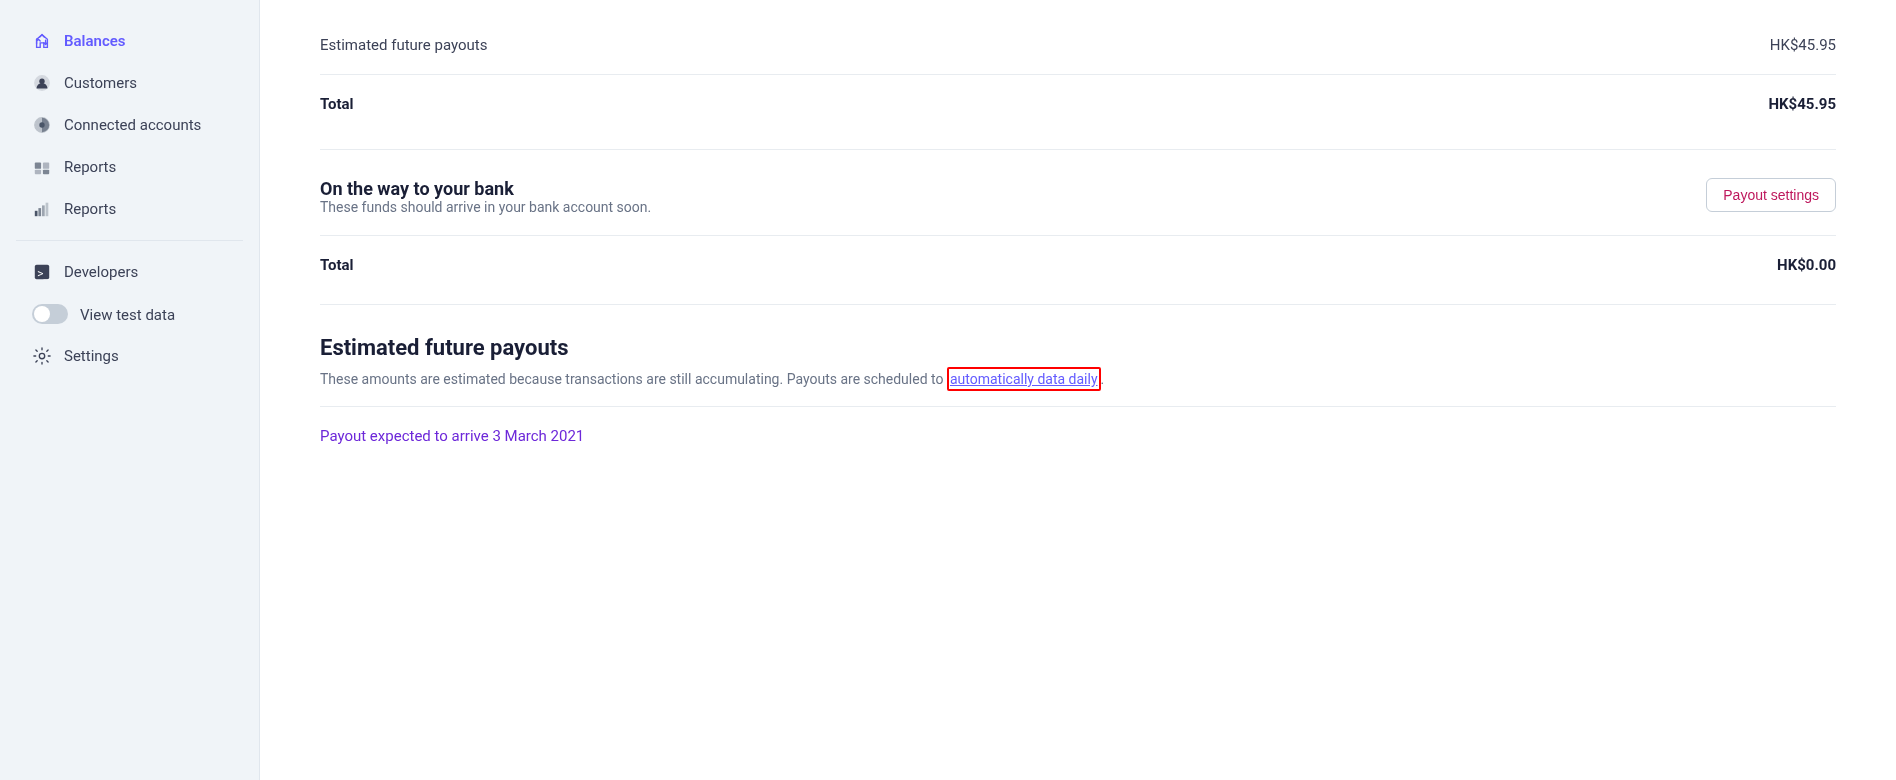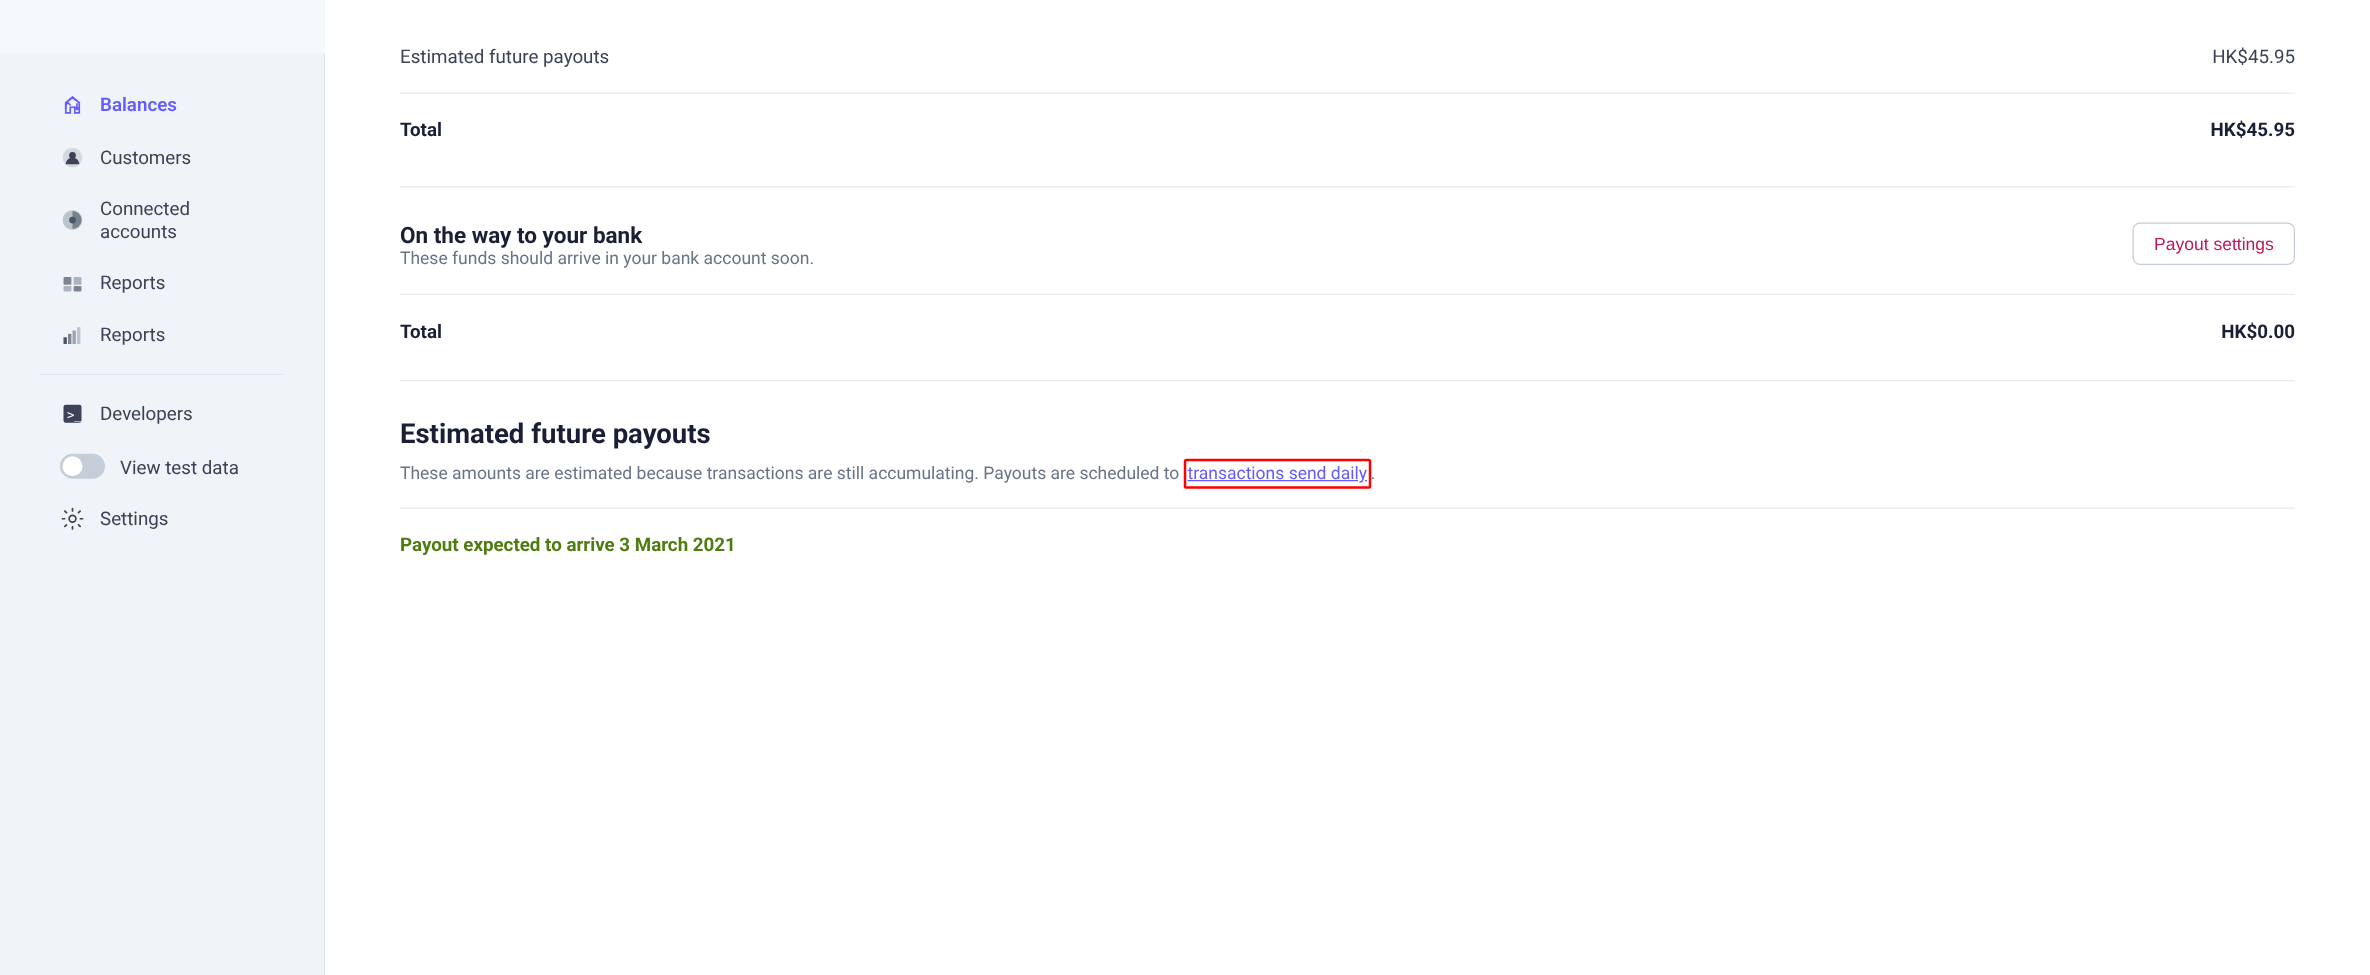--- a/index.html
+++ b/index.html
@@ -10,25 +10,24 @@
       height: 780px;
       width: 1896px;
       overflow: hidden;
     }
 
     
     .sidebar {
       width: 260px;
       min-width: 260px;
       background: #f0f4f8;
-      padding: 20px 16px;
+      padding: 20px 0;
       display: flex;
       flex-direction: column;
       border-right: 1px solid #e0e6ed;
-      margin-top: 43px;
     }
     .sidebar-item {
       display: flex;
       align-items: center;
       padding: 10px 24px;
       cursor: pointer;
       font-size: 15px;
       color: #3c4257;
       border-radius: 6px;
       margin: 1px 8px;
@@ -178,22 +177,22 @@
       color: #635bff;
       text-decoration: underline;
       cursor: pointer;
       border: 2px solid red;
       padding: 2px 1px;
       border-radius: 2px;
     }
 
     .payout-expected {
       font-size: 15px;
-      font-weight: 700;
-      color: #4d7c0f;
+      font-weight: 400;
+      color: #6d28d9;
       padding-top: 20px;
       border-top: 1px solid #e8ecf0;
     }
     .icon-svg {
       width: 18px;
       height: 18px;
     }
   </style>
 </head>
 <body>
@@ -314,18 +313,18 @@
       <div class="row">
         <span class="row-total-label">Total</span>
         <span class="row-total-value">HK$0.00</span>
       </div>
     </div>
   </div>
 
   <div class="estimated-section">
     <div class="estimated-title">Estimated future payouts</div>
     <div class="estimated-desc">
-      <span>These amounts are estimated because transactions are still accumulating. Payouts are scheduled to </span><span class="link-highlight">transactions send daily</span><span>.</span>
+      <span>These amounts are estimated because transactions are still accumulating. Payouts are scheduled to </span><span class="link-highlight">automatically data daily</span><span>.</span>
     </div>
     <div class="payout-expected">Payout expected to arrive 3 March 2021</div>
   </div>
 
 </main>
 
 </body></html>

